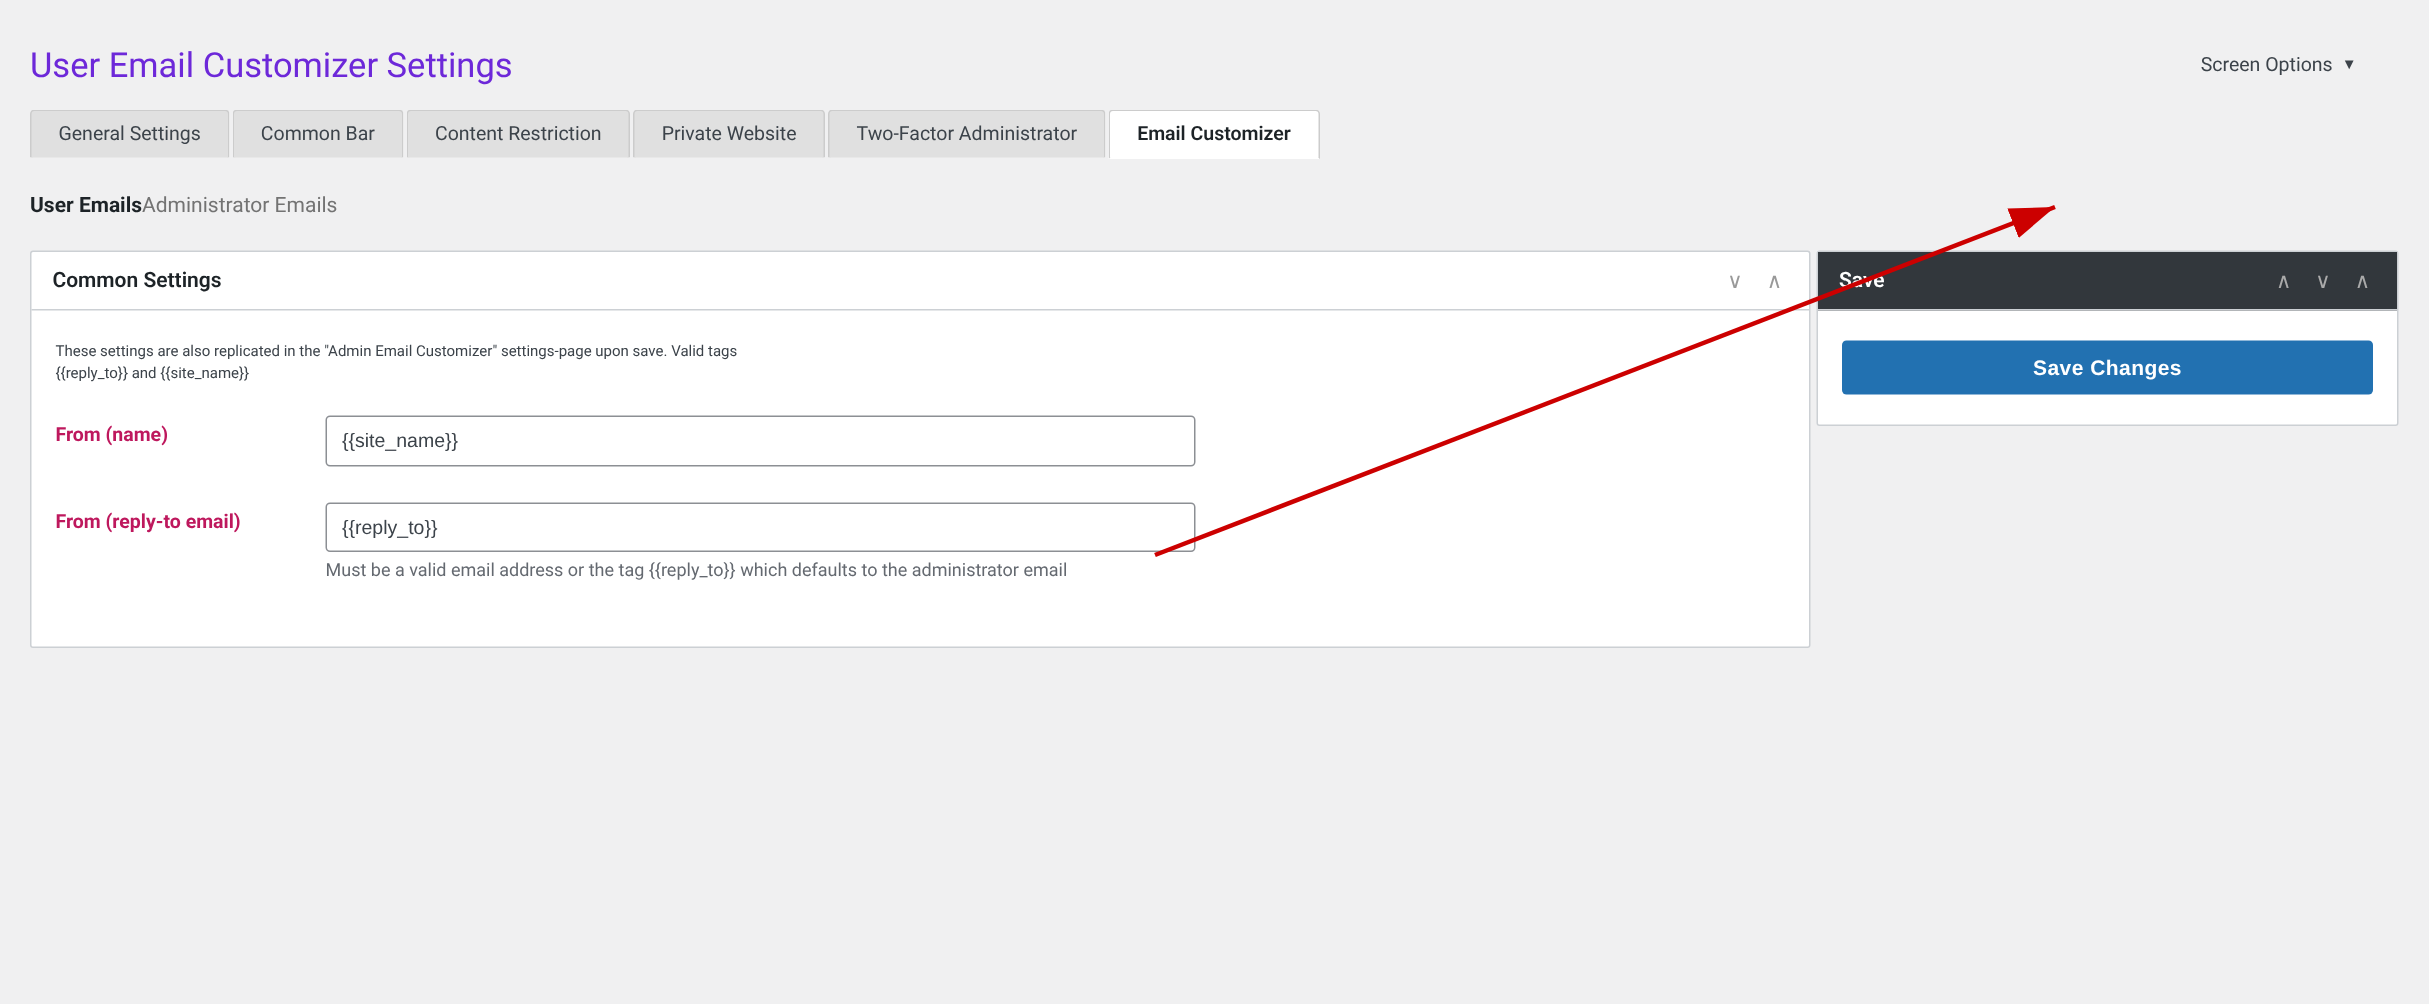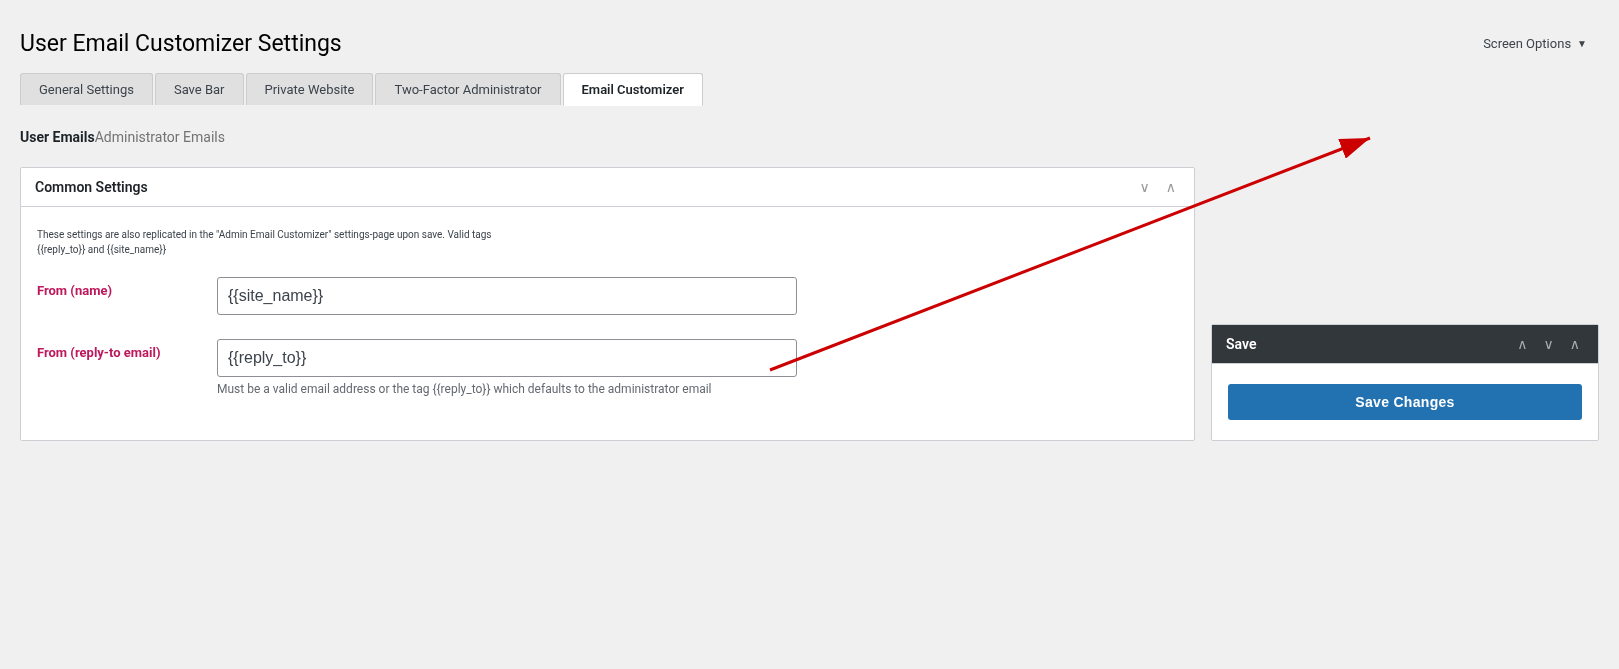--- a/index.html
+++ b/index.html
@@ -8,21 +8,21 @@
       font-family: -apple-system, BlinkMacSystemFont, "Segoe UI", Roboto, Oxygen, Ubuntu, sans-serif;
       font-size: 13px;
       color: #3c434a;
       min-height: 669px;
       padding: 20px 20px 20px 20px;
     }
 
     .screen-options-bar {
       position: absolute;
       top: 0;
-      right: 0;
+      right: 16px;
       background: #f0f0f1;
       padding: 6px 12px;
       display: flex;
       align-items: center;
       gap: 6px;
       cursor: pointer;
     }
 
     .screen-options-bar span {
       font-size: 13px;
@@ -30,21 +30,21 @@
     }
 
     .screen-options-bar .chevron {
       font-size: 10px;
       color: #3c434a;
     }
 
     .page-title {
       font-size: 23px;
       font-weight: 400;
-      color: #000000;
+      color: #6d28d9;
       margin-bottom: 16px;
       margin-top: 10px;
     }
 
     .tabs-nav {
       display: flex;
       flex-wrap: wrap;
       gap: 0;
       margin-bottom: 20px;
     }
@@ -94,22 +94,22 @@
     }
 
     .sub-tab.link {
       font-weight: 400;
       color: #737373;
       text-decoration: none;
     }
 
     .main-layout {
       display: flex;
-      gap: 16px;
-      align-items: flex-end;
+      gap: 4px;
+      align-items: flex-start;
     }
 
     .main-content {
       flex: 1;
       min-width: 0;
     }
 
     .sidebar-content {
       width: 388px;
       flex-shrink: 0;
@@ -189,21 +189,21 @@
     .form-field {
       flex: 1;
     }
 
     .form-input {
       width: 100%;
       max-width: 580px;
       padding: 6px 10px;
       border: 1px solid #8c8f94;
       border-radius: 3px;
-      font-size: 16px;
+      font-size: 13px;
       color: #3c434a;
       background: #fff;
       line-height: 1.5;
     }
 
     .form-help {
       font-size: 12px;
       color: #646970;
       margin-top: 5px;
     }
@@ -243,21 +243,22 @@
 
   <div class="screen-options-bar">
     <span>Screen Options</span>
     <span class="chevron">▼</span>
   </div>
 
   <h1 class="page-title">User Email Customizer Settings</h1>
 
   <div class="tabs-nav">
     <div class="tab-item">General Settings</div>
-    <div class="tab-item">Save Bar</div>
+    <div class="tab-item">Common Bar</div>
+    <div class="tab-item">Content Restriction</div>
     <div class="tab-item">Private Website</div>
     <div class="tab-item">Two-Factor Administrator</div>
     <div class="tab-item active">Email Customizer</div>
   </div>
 
   <div class="sub-tabs">
     <span class="sub-tab active">User Emails</span>
     <a class="sub-tab link" href="#">Administrator Emails</a>
   </div>
 

